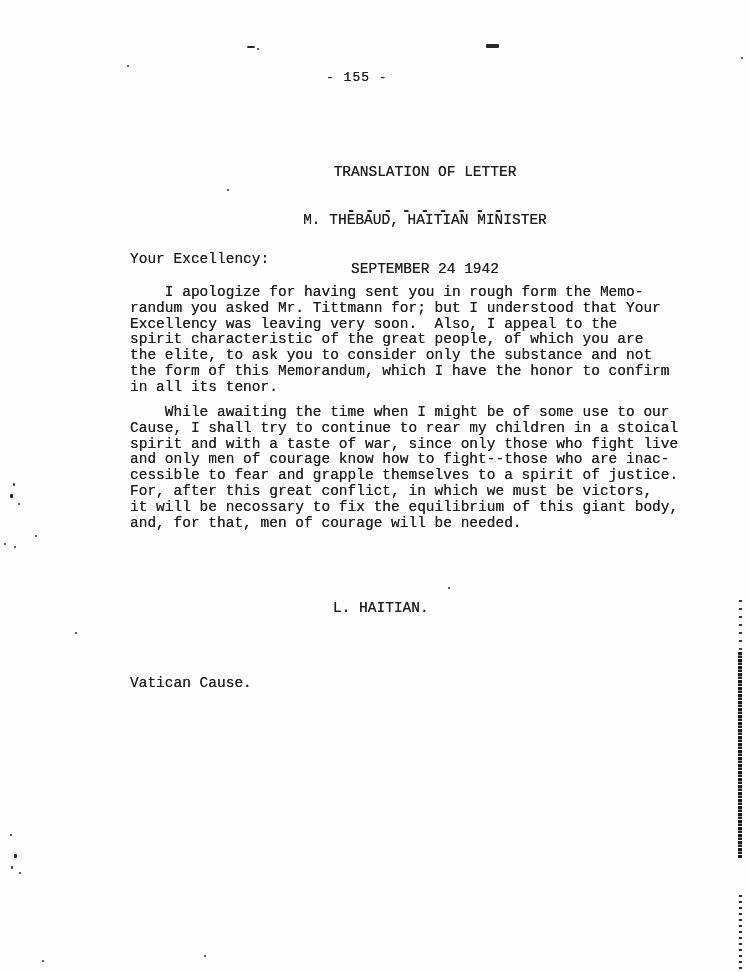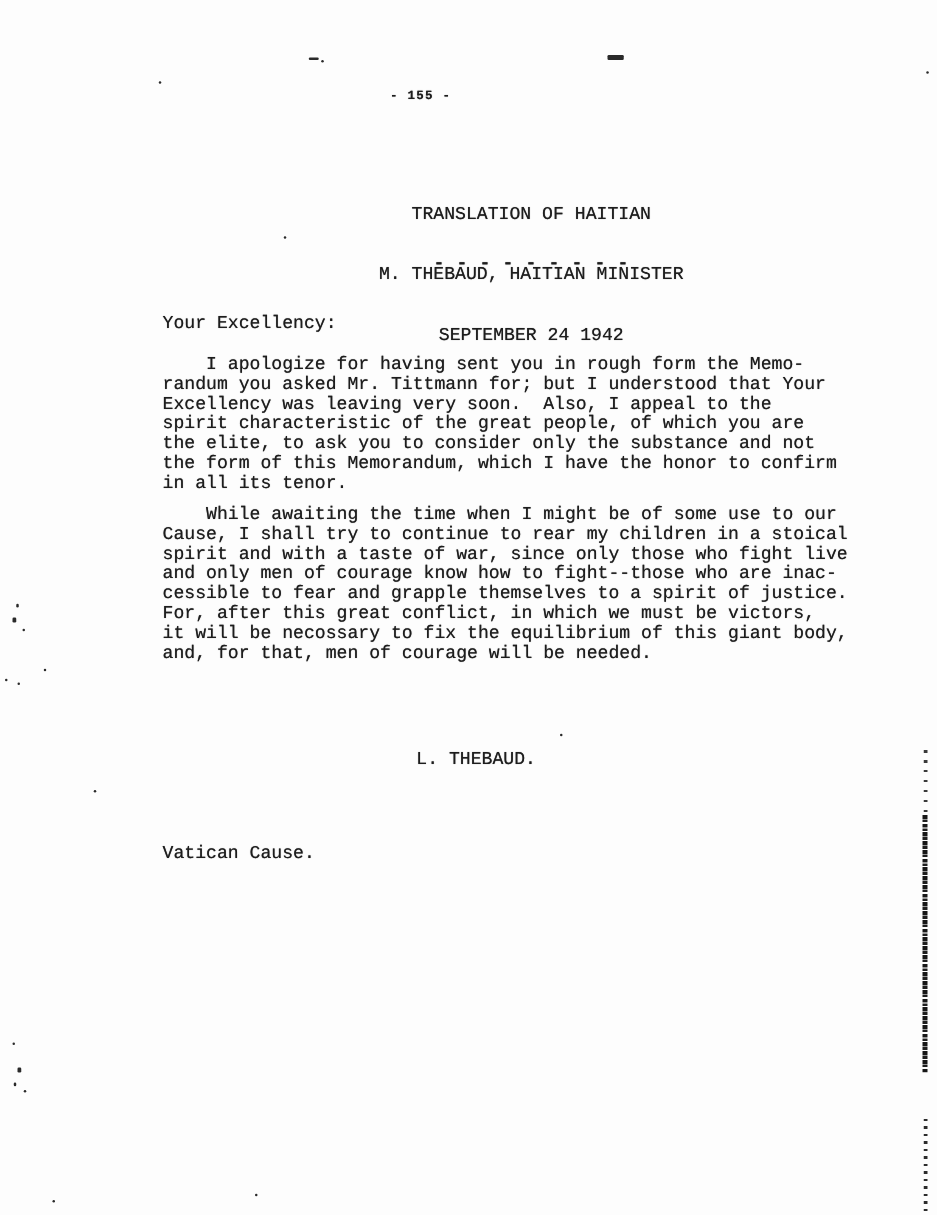--- a/index.html
+++ b/index.html
@@ -19,23 +19,23 @@
   .tw {
     position: absolute;
     white-space: pre;
     font-size: 14.5px;
     line-height: 15.8px;
     letter-spacing: 0px;
     text-shadow: 0 0 0.6px rgba(10,10,10,0.75);
   }
   .page-number {
     top: 70px;
-    left: 312px;
-    font-size: 10px;
-    font-weight: bold;
+    left: 326px;
+    font-size: 13px;
+    font-weight: normal;
     letter-spacing: 1px;
   }
   .header-block {
     top: 132px;
     left: 230px;
     width: 390px;
     text-align: center;
     line-height: 16.1px;
   }
   .separator {
@@ -83,21 +83,21 @@
   <div class="mark" style="left:247px; top:46px; width:8px; height:2px;"></div>
   <div class="mark" style="left:257px; top:48px; width:2px; height:2px;"></div>
   <div class="mark" style="left:486px; top:44px; width:13px; height:4px;"></div>
   <div class="mark" style="left:741px; top:57px; width:2px; height:2px;"></div>
   <div class="mark" style="left:127px; top:65px; width:2px; height:2px;"></div>
   <div class="mark" style="left:227px; top:189px; width:2px; height:2px;"></div>
 
   <div class="tw page-number">- 155 -</div>
 
   <div class="tw header-block">
-    <div>TRANSLATION OF HAITIAN</div>
+    <div>TRANSLATION OF LETTER</div>
     <div>M. THEBAUD, HAITIAN MINISTER</div>
     <div>SEPTEMBER 24 1942</div>
   </div>
 
   <div class="tw separator">- - - - - - - - -</div>
 
   <div class="tw salutation">Your Excellency:</div>
   <div class="tw para2">    While awaiting the time when I might be of some use to our
 Cause, I shall try to continue to rear my children in a stoical
 spirit and with a taste of war, since only those who fight live
@@ -107,21 +107,21 @@
 it will be necossary to fix the equilibrium of this giant body,
 and, for that, men of courage will be needed.</div>
   <div class="tw para1">    I apologize for having sent you in rough form the Memo-
 randum you asked Mr. Tittmann for; but I understood that Your
 Excellency was leaving very soon.  Also, I appeal to the
 spirit characteristic of the great people, of which you are
 the elite, to ask you to consider only the substance and not
 the form of this Memorandum, which I have the honor to confirm
 in all its tenor.</div>
 
-  <div class="tw signature">L. THEBAUD.</div>
+  <div class="tw signature">L. HAITIAN.</div>
   <div class="tw place">Vatican Cause.</div>
 
   <div class="mark" style="left:13px; top:483px; width:2px; height:3px;"></div>
   <div class="mark" style="left:10px; top:494px; width:3px; height:4px;"></div>
   <div class="mark" style="left:18px; top:503px; width:2px; height:2px;"></div>
   <div class="mark" style="left:35px; top:535px; width:2px; height:2px;"></div>
   <div class="mark" style="left:4px; top:543px; width:2px; height:2px;"></div>
   <div class="mark" style="left:14px; top:546px; width:2px; height:2px;"></div>
   <div class="mark" style="left:448px; top:587px; width:2px; height:2px;"></div>
   <div class="mark" style="left:75px; top:632px; width:2px; height:2px;"></div>

